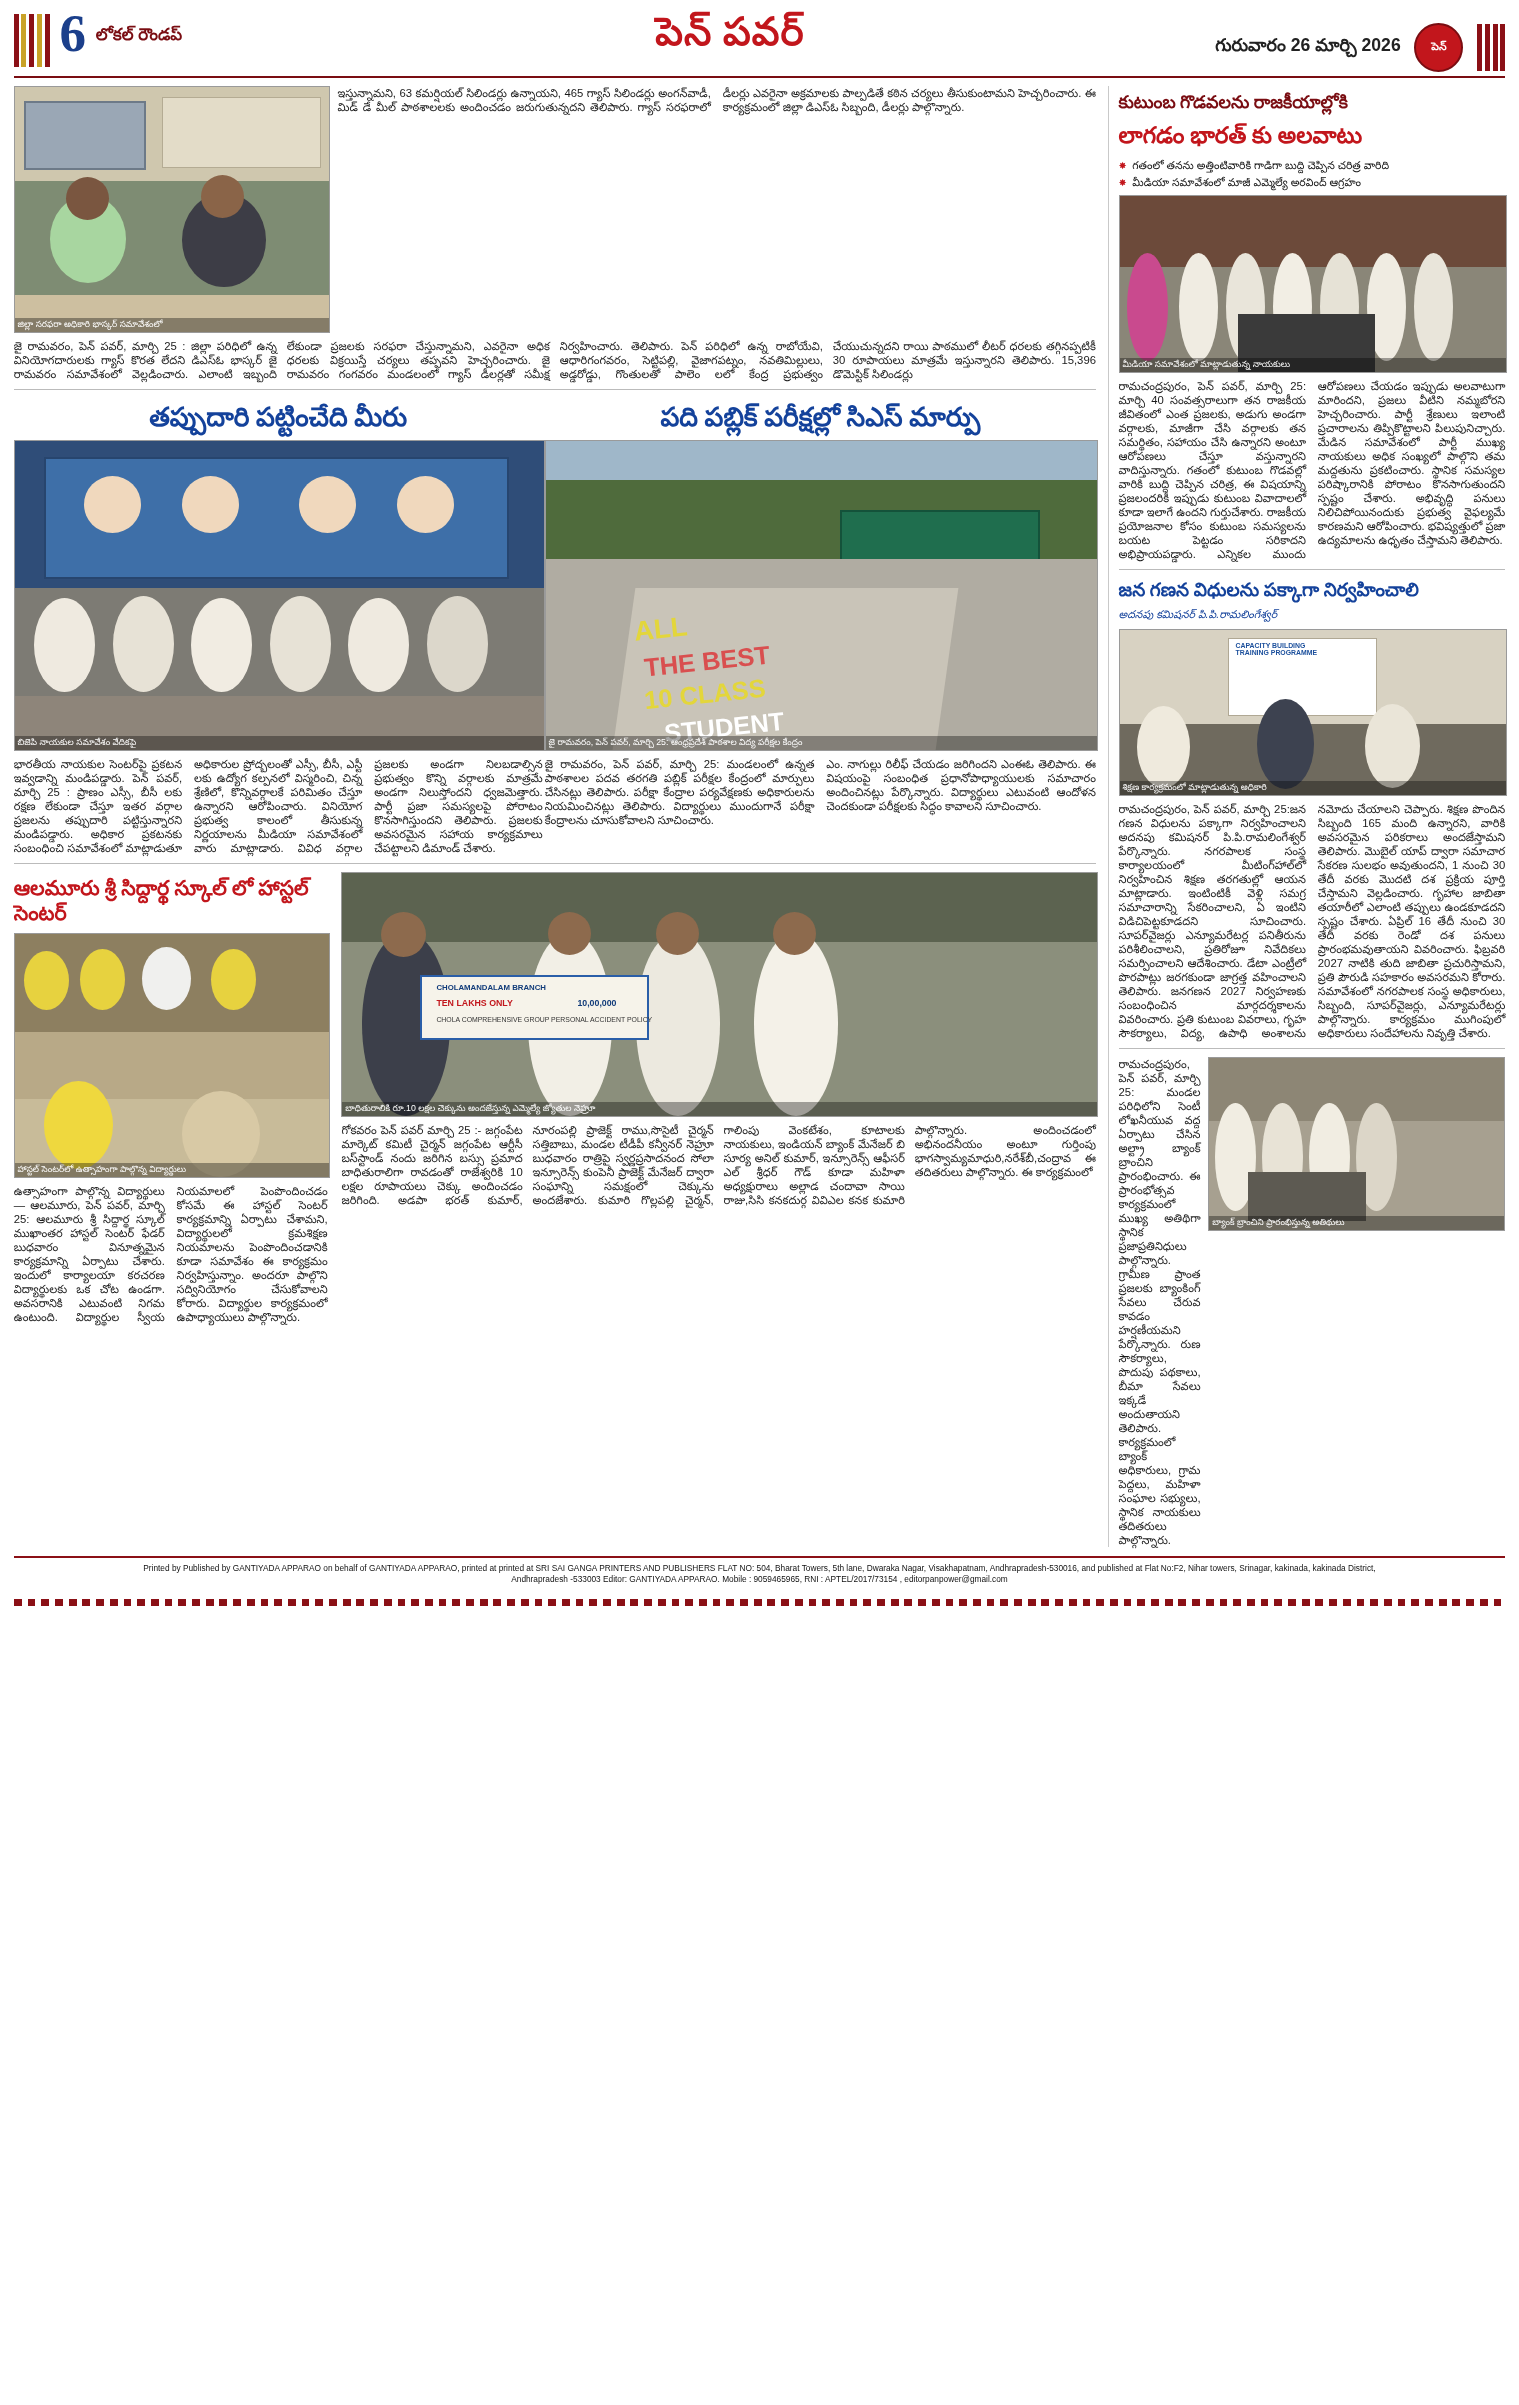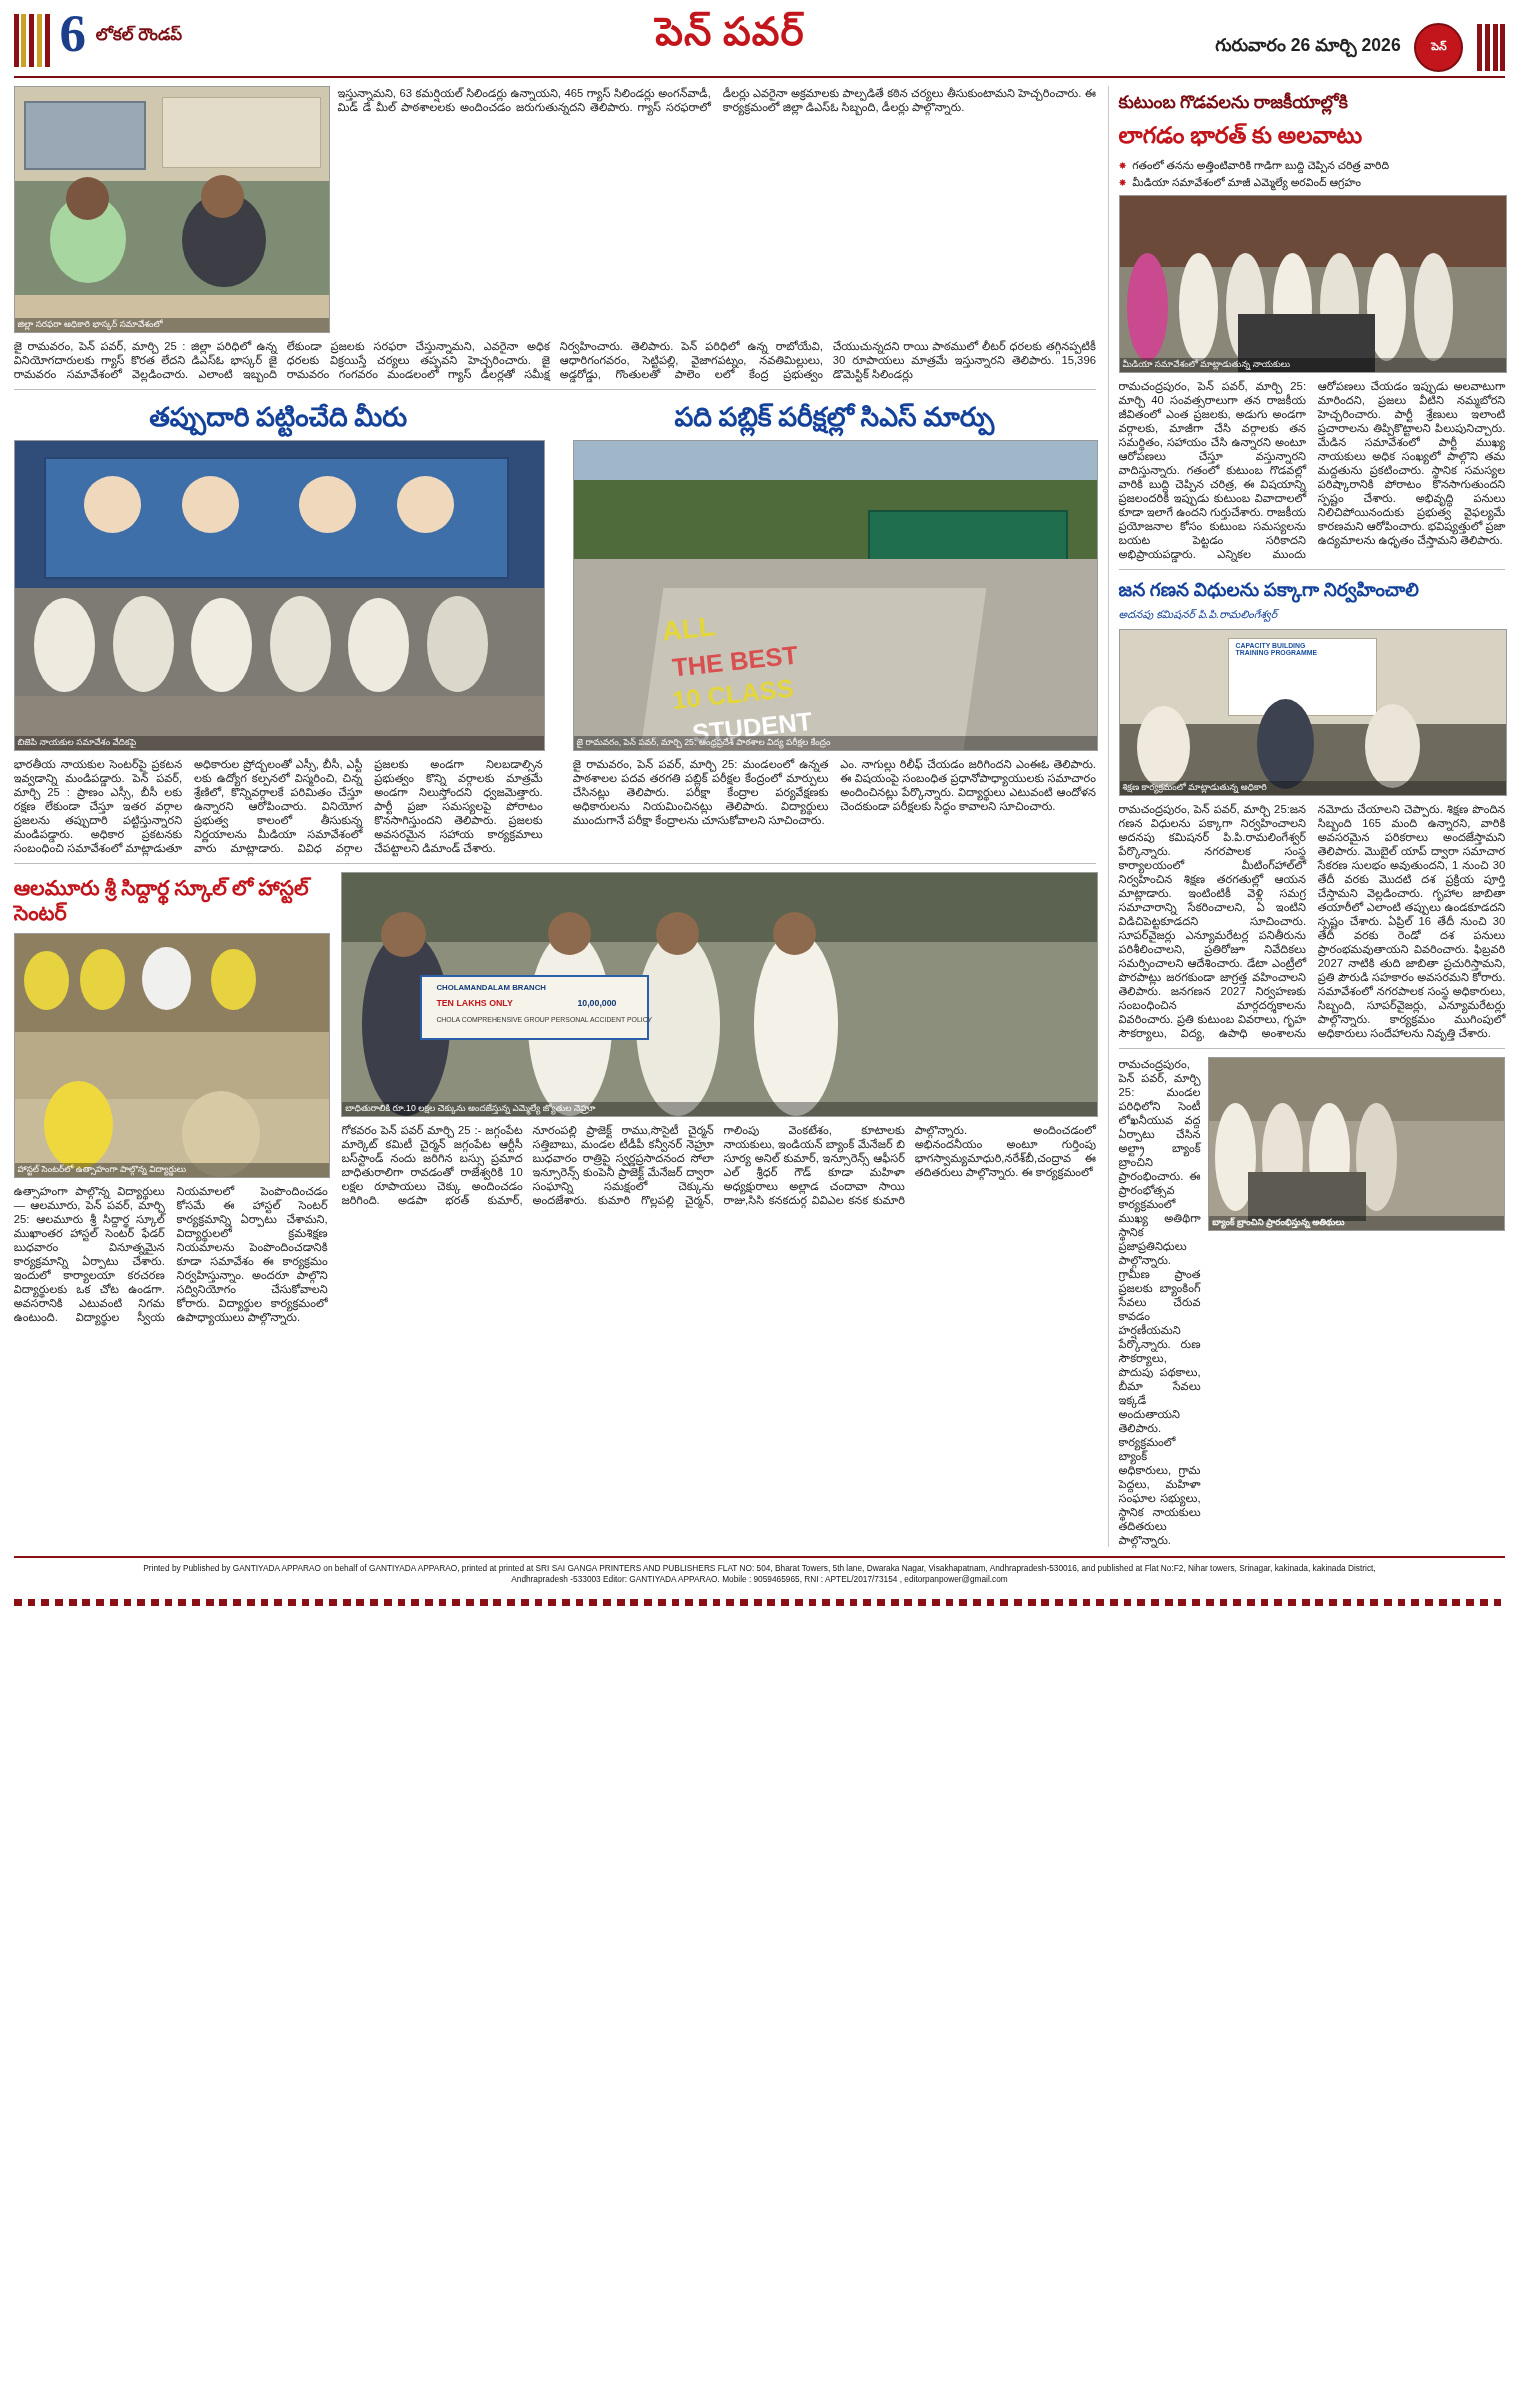--- a/index.html
+++ b/index.html
@@ -120,21 +120,21 @@
 
         <div class="txt cols4" style="margin-top:5.9px;">
           <span>జై రామవరం, పెన్ పవర్, మార్చి 25 :  జిల్లా పరిధిలో ఉన్న వినియోగదారులకు గ్యాస్ కొరత లేదని డిఎస్ఓ భాస్కర్ జై రామవరం సమావేశంలో వెల్లడించారు. ఎలాంటి ఇబ్బంది లేకుండా ప్రజలకు సరఫరా చేస్తున్నామని, ఎవరైనా అధిక ధరలకు విక్రయిస్తే చర్యలు తప్పవని హెచ్చరించారు. జై రామవరం గంగవరం మండలంలో గ్యాస్ డీలర్లతో సమీక్ష నిర్వహించారు.</span>
           <span>తెలిపారు.  పెన్  పరిధిలో  ఉన్న రాబోయేవి, ఆధారిగంగవరం, సెట్టిపల్లి, వైజాగపట్నం, నవతిమిల్లులు, అడ్డరోడ్డు, గొంతులతో పాలెం లలో కేంద్ర ప్రభుత్వం చేయుచున్నదని రాయి పాఠములో లీటర్ ధరలకు తగ్గినప్పటికీ 30 రూపాయలు మాత్రమే ఇస్తున్నారని తెలిపారు.</span>
           <span>15,396 డొమెస్టిక్ సిలిండర్లు</span>
         </div>
       </div>
 
       <div class="rule"></div>
 
-      <div style="display:flex;gap:30px;">
+      <div style="display:flex;gap:2px;">
 
         <div style="width:529px;">
           <h2 class="head-blue center">తప్పుదారి పట్టించేది మీరు</h2>
           <div class="photo" style="width:100%;height:309px;background:#be185d;">
             <div class="bar" style="left:0;top:0;width:100%;height:147px;background:#2f4d78;"></div>
             <div class="bar" style="left:29px;top:15.7px;width:461px;height:118px;background:#3e6fa8;border:2px solid #27456e;"></div>
             <div class="blob" style="left:69px;top:35px;width:57px;height:57px;background:#f0d8bd;"></div>
             <div class="blob" style="left:167px;top:35px;width:57px;height:57px;background:#f0d8bd;"></div>
             <div class="blob" style="left:284px;top:35px;width:57px;height:57px;background:#f0d8bd;"></div>
             <div class="blob" style="left:382px;top:35px;width:57px;height:57px;background:#f0d8bd;"></div>
@@ -275,21 +275,21 @@
         </div>
       </div>
 
       <div class="rule"></div>
 
       <div>
         <div style="display:flex;gap:7.8px;">
           <div class="txt" style="width:82px;">
             <span>రామచంద్రపురం, పెన్ పవర్, మార్చి 25: మండల పరిధిలోని సెంటీ లోఖనీయువ వద్ద ఏర్పాటు చేసిన అల్ట్రా బ్యాంక్ బ్రాంచిని ప్రారంభించారు. ఈ ప్రారంభోత్సవ కార్యక్రమంలో ముఖ్య అతిథిగా స్థానిక ప్రజాప్రతినిధులు పాల్గొన్నారు. గ్రామీణ ప్రాంత ప్రజలకు బ్యాంకింగ్ సేవలు చేరువ కావడం హర్షణీయమని పేర్కొన్నారు. రుణ సౌకర్యాలు, పొదుపు పథకాలు, బీమా సేవలు ఇక్కడే అందుతాయని తెలిపారు. కార్యక్రమంలో బ్యాంక్ అధికారులు, గ్రామ పెద్దలు, మహిళా సంఘాల సభ్యులు, స్థానిక నాయకులు తదితరులు పాల్గొన్నారు.</span>
           </div>
-          <div class="photo" style="flex:1;height:172px;background:#7b7466;font-weight:bold;">
+          <div class="photo" style="flex:1;height:172px;background:#7b7466;">
             <div class="bar" style="left:0;top:0;width:100%;height:63px;background:#8d8675;"></div>
             <div class="bar" style="left:0;top:63px;width:100%;height:109px;background:#a7a090;"></div>
             <div class="blob" style="left:5.9px;top:45px;width:41px;height:108px;background:#f1ede2;"></div>
             <div class="blob" style="left:53px;top:45px;width:41px;height:108px;background:#e8e3d6;"></div>
             <div class="blob" style="left:100px;top:45px;width:41px;height:108px;background:#f1ede2;"></div>
             <div class="blob" style="left:147px;top:45px;width:41px;height:108px;background:#dcd6c8;"></div>
             <div class="bar" style="left:39px;top:114px;width:118px;height:49px;background:#5d5a52;"></div>
             <div class="cap">బ్యాంక్ బ్రాంచిని ప్రారంభిస్తున్న అతిథులు</div>
           </div>
         </div>

